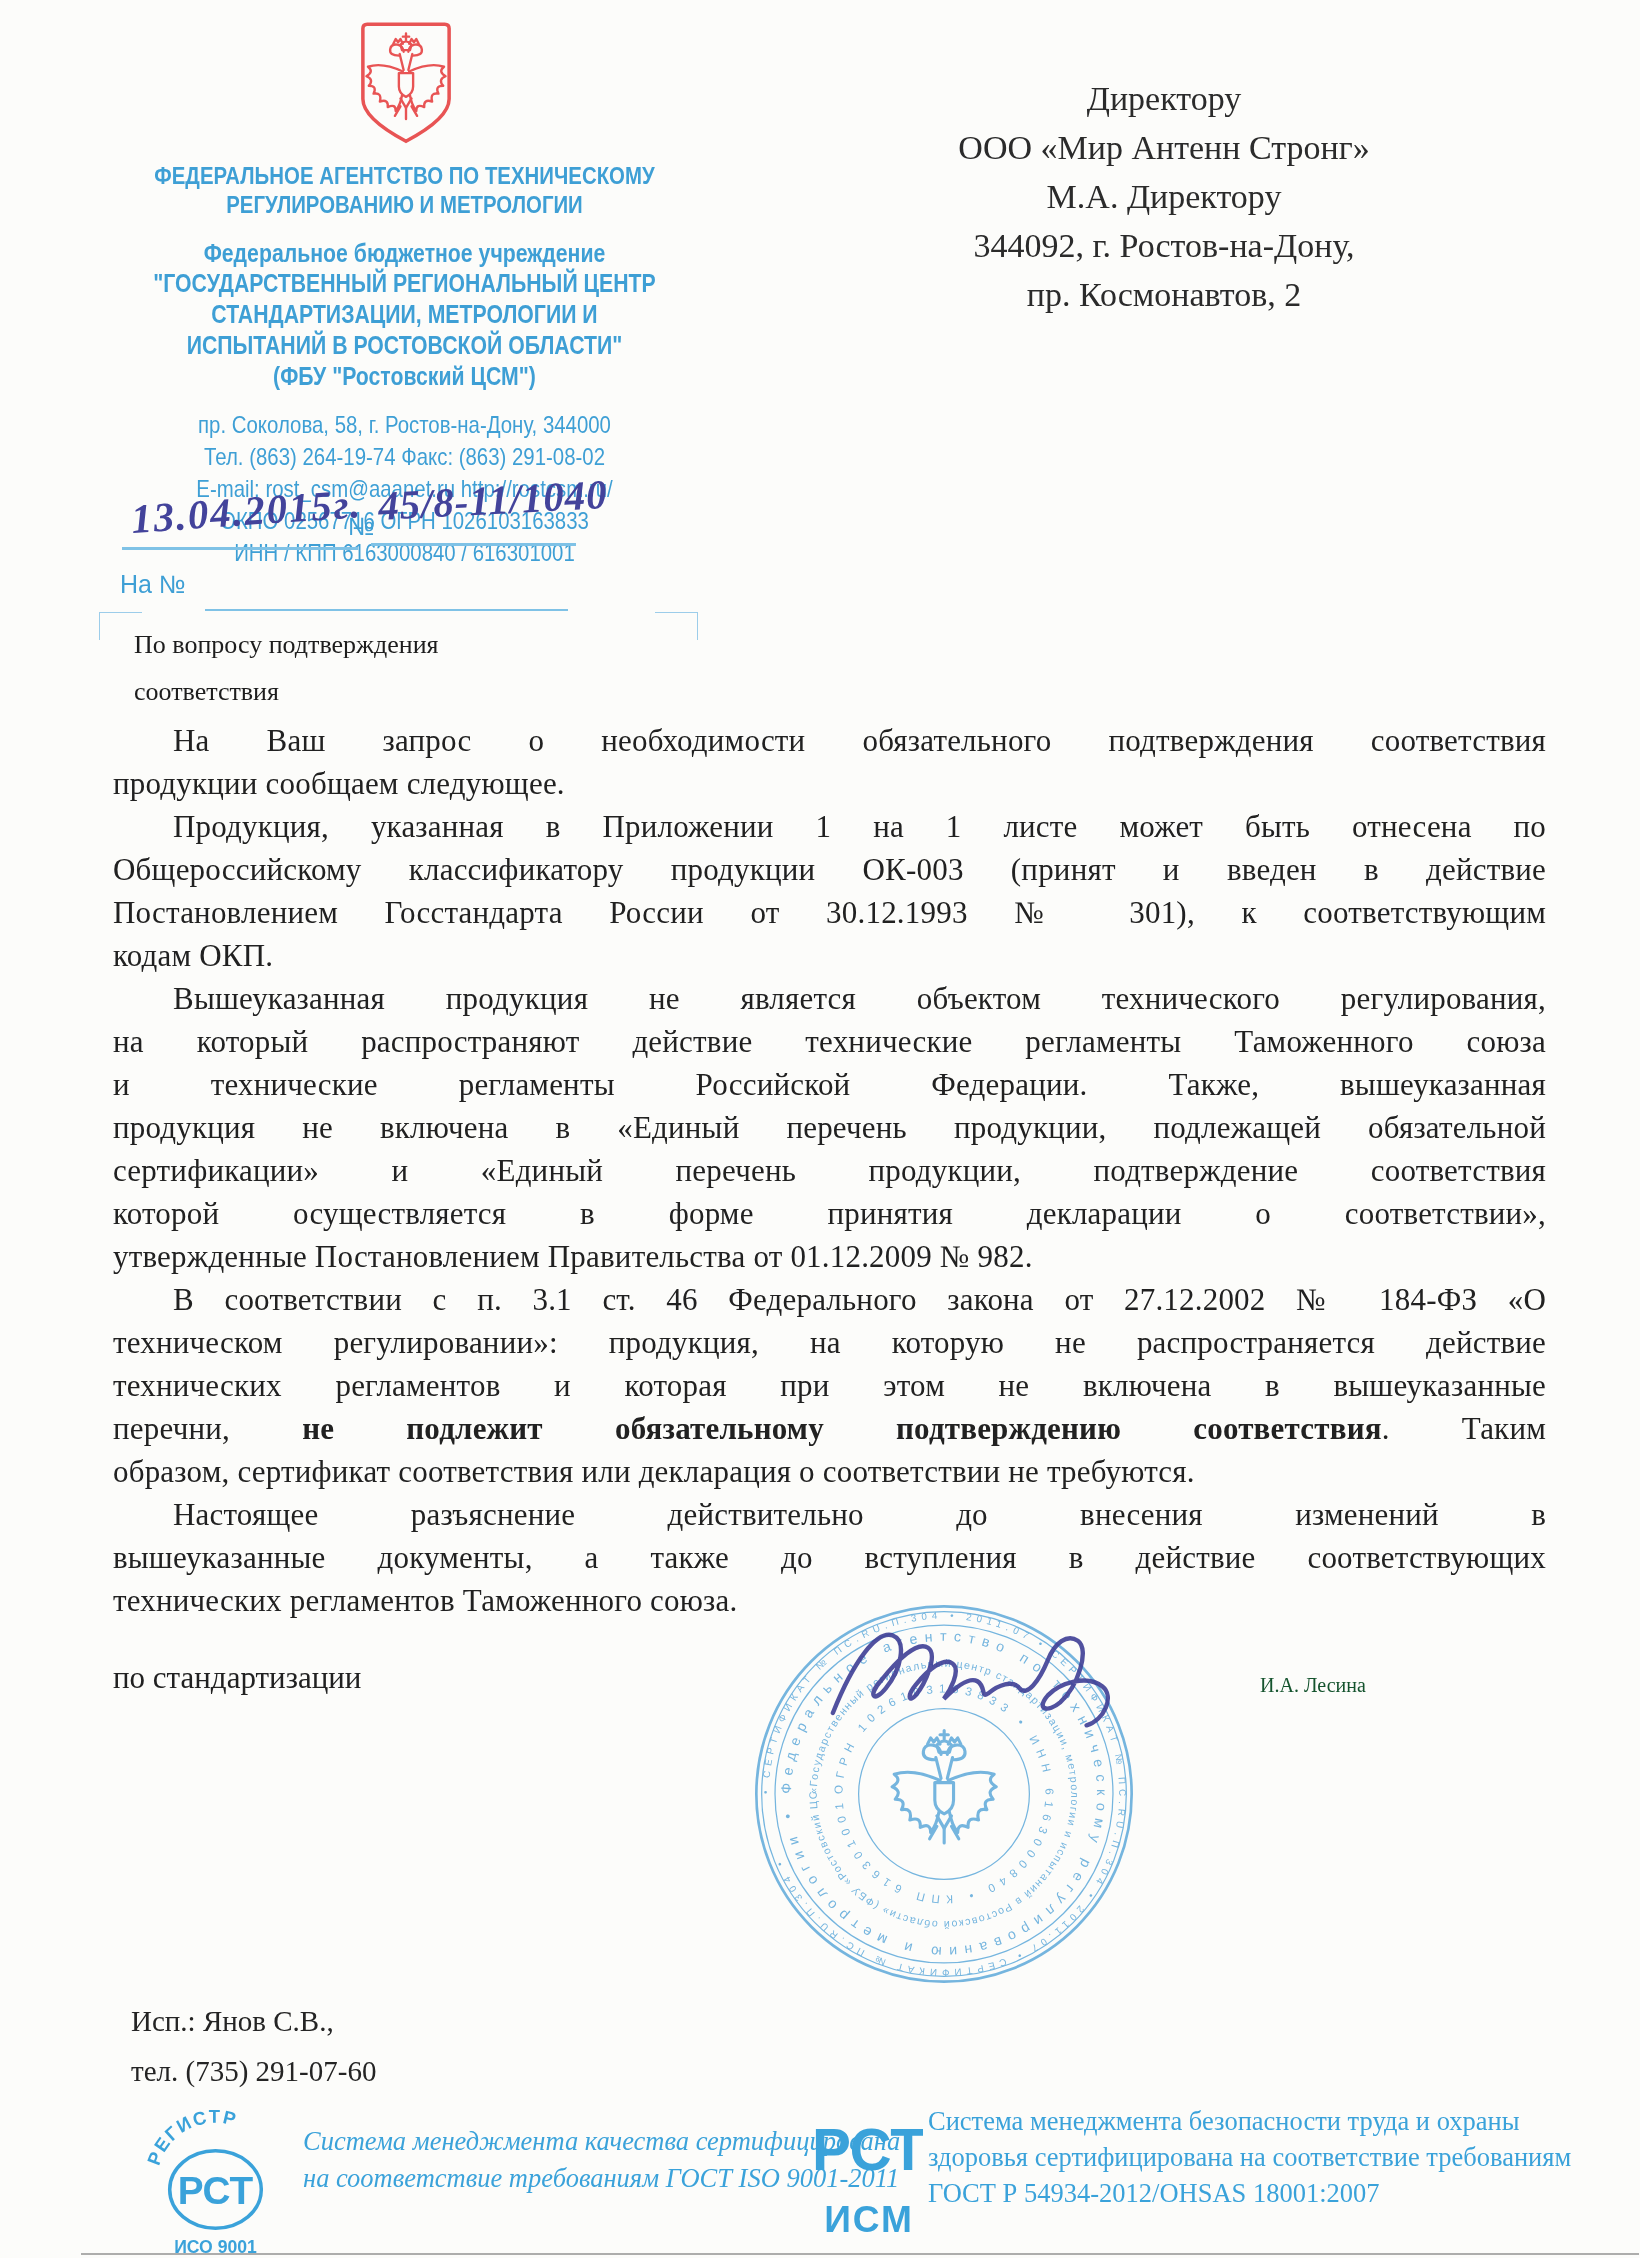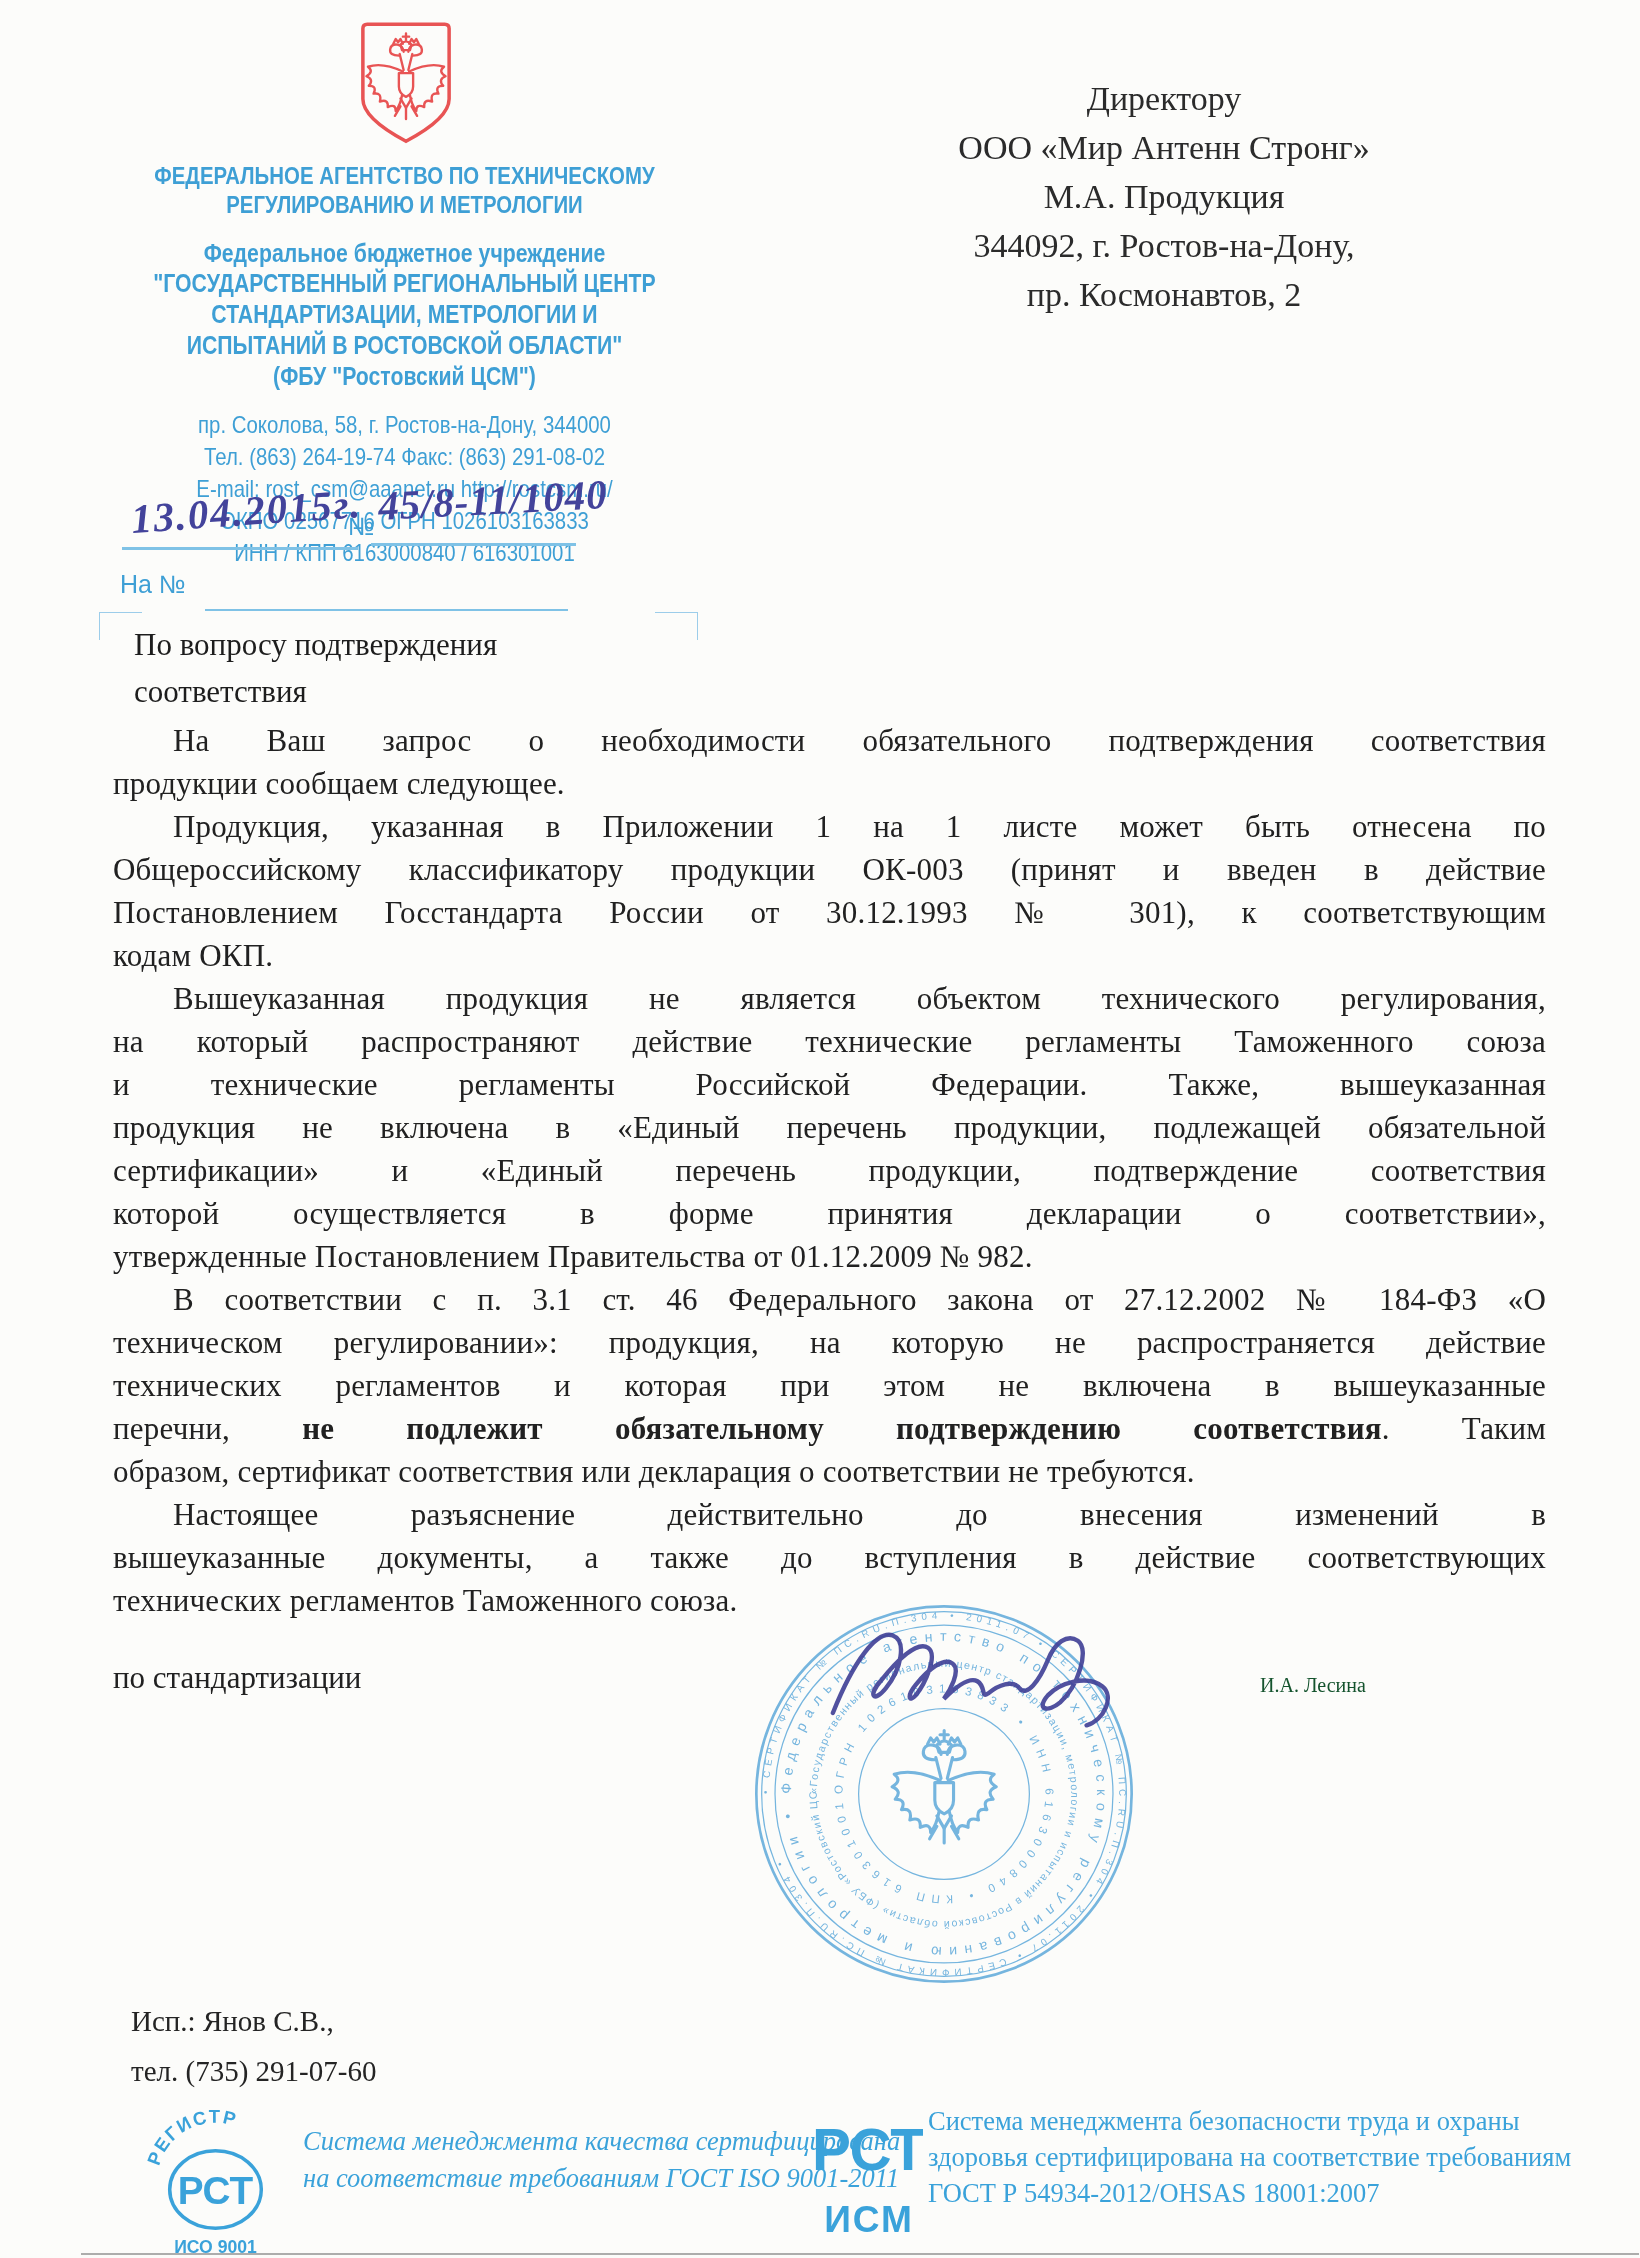--- a/index.html
+++ b/index.html
@@ -28,21 +28,21 @@
   .u-num{left:371px;top:543px;width:205px;}
   .na-no{position:absolute;left:120px;top:570px;color:#3e9fd5;
          font-family:"Liberation Sans",sans-serif;font-size:25px;}
   .u-nano{left:205px;top:609px;width:363px;height:1.8px;}
 
   
   .corner-l{position:absolute;left:99px;top:612px;width:42px;height:26.5px;
             border-top:1.8px solid #9ccdea;border-left:1.8px solid #9ccdea;}
   .corner-r{position:absolute;left:655px;top:612px;width:42px;height:26.5px;
             border-top:1.8px solid #9ccdea;border-right:1.8px solid #9ccdea;}
-  .subject{position:absolute;left:134px;top:621px;font-size:31px;line-height:47px;color:#1d1d1d;}
+  .subject{position:absolute;left:134px;top:621px;font-size:26px;line-height:47px;color:#1d1d1d;}
 
   
   .addressee{position:absolute;left:873px;top:74px;width:582px;text-align:center;
              font-size:34px;line-height:49px;color:#2b2b2b;}
   .addr-gap{}
 
   
   .body-text{position:absolute;left:113px;top:719px;width:1433px;
              font-size:31px;line-height:43px;letter-spacing:0.2px;color:#212121;}
   .bl{text-align:justify;text-align-last:justify;}
@@ -128,21 +128,21 @@
   <div class="corner-l"></div>
   <div class="corner-r"></div>
   <div class="subject">
     <div>По вопросу подтверждения</div>
     <div>соответствия</div>
   </div>
 
   <div class="addressee">
     <div>Директору</div>
     <div>ООО «Мир Антенн Стронг»</div>
-    <div>М.А. Продукция</div>
+    <div>М.А. Директору</div>
     <div class="addr-gap">344092, г. Ростов-на-Дону,</div>
     <div>пр. Космонавтов, 2</div>
   </div>
 
   <div class="body-text">
     <div class="bl first">На Ваш запрос о необходимости обязательного подтверждения соответствия</div>
     <div class="bl last">продукции сообщаем следующее.</div>
 
     <div class="bl first">Продукция, указанная в Приложении 1 на 1 листе может быть отнесена  по</div>
     <div class="bl">Общероссийскому классификатору продукции ОК-003 (принят и введен в действие</div>

